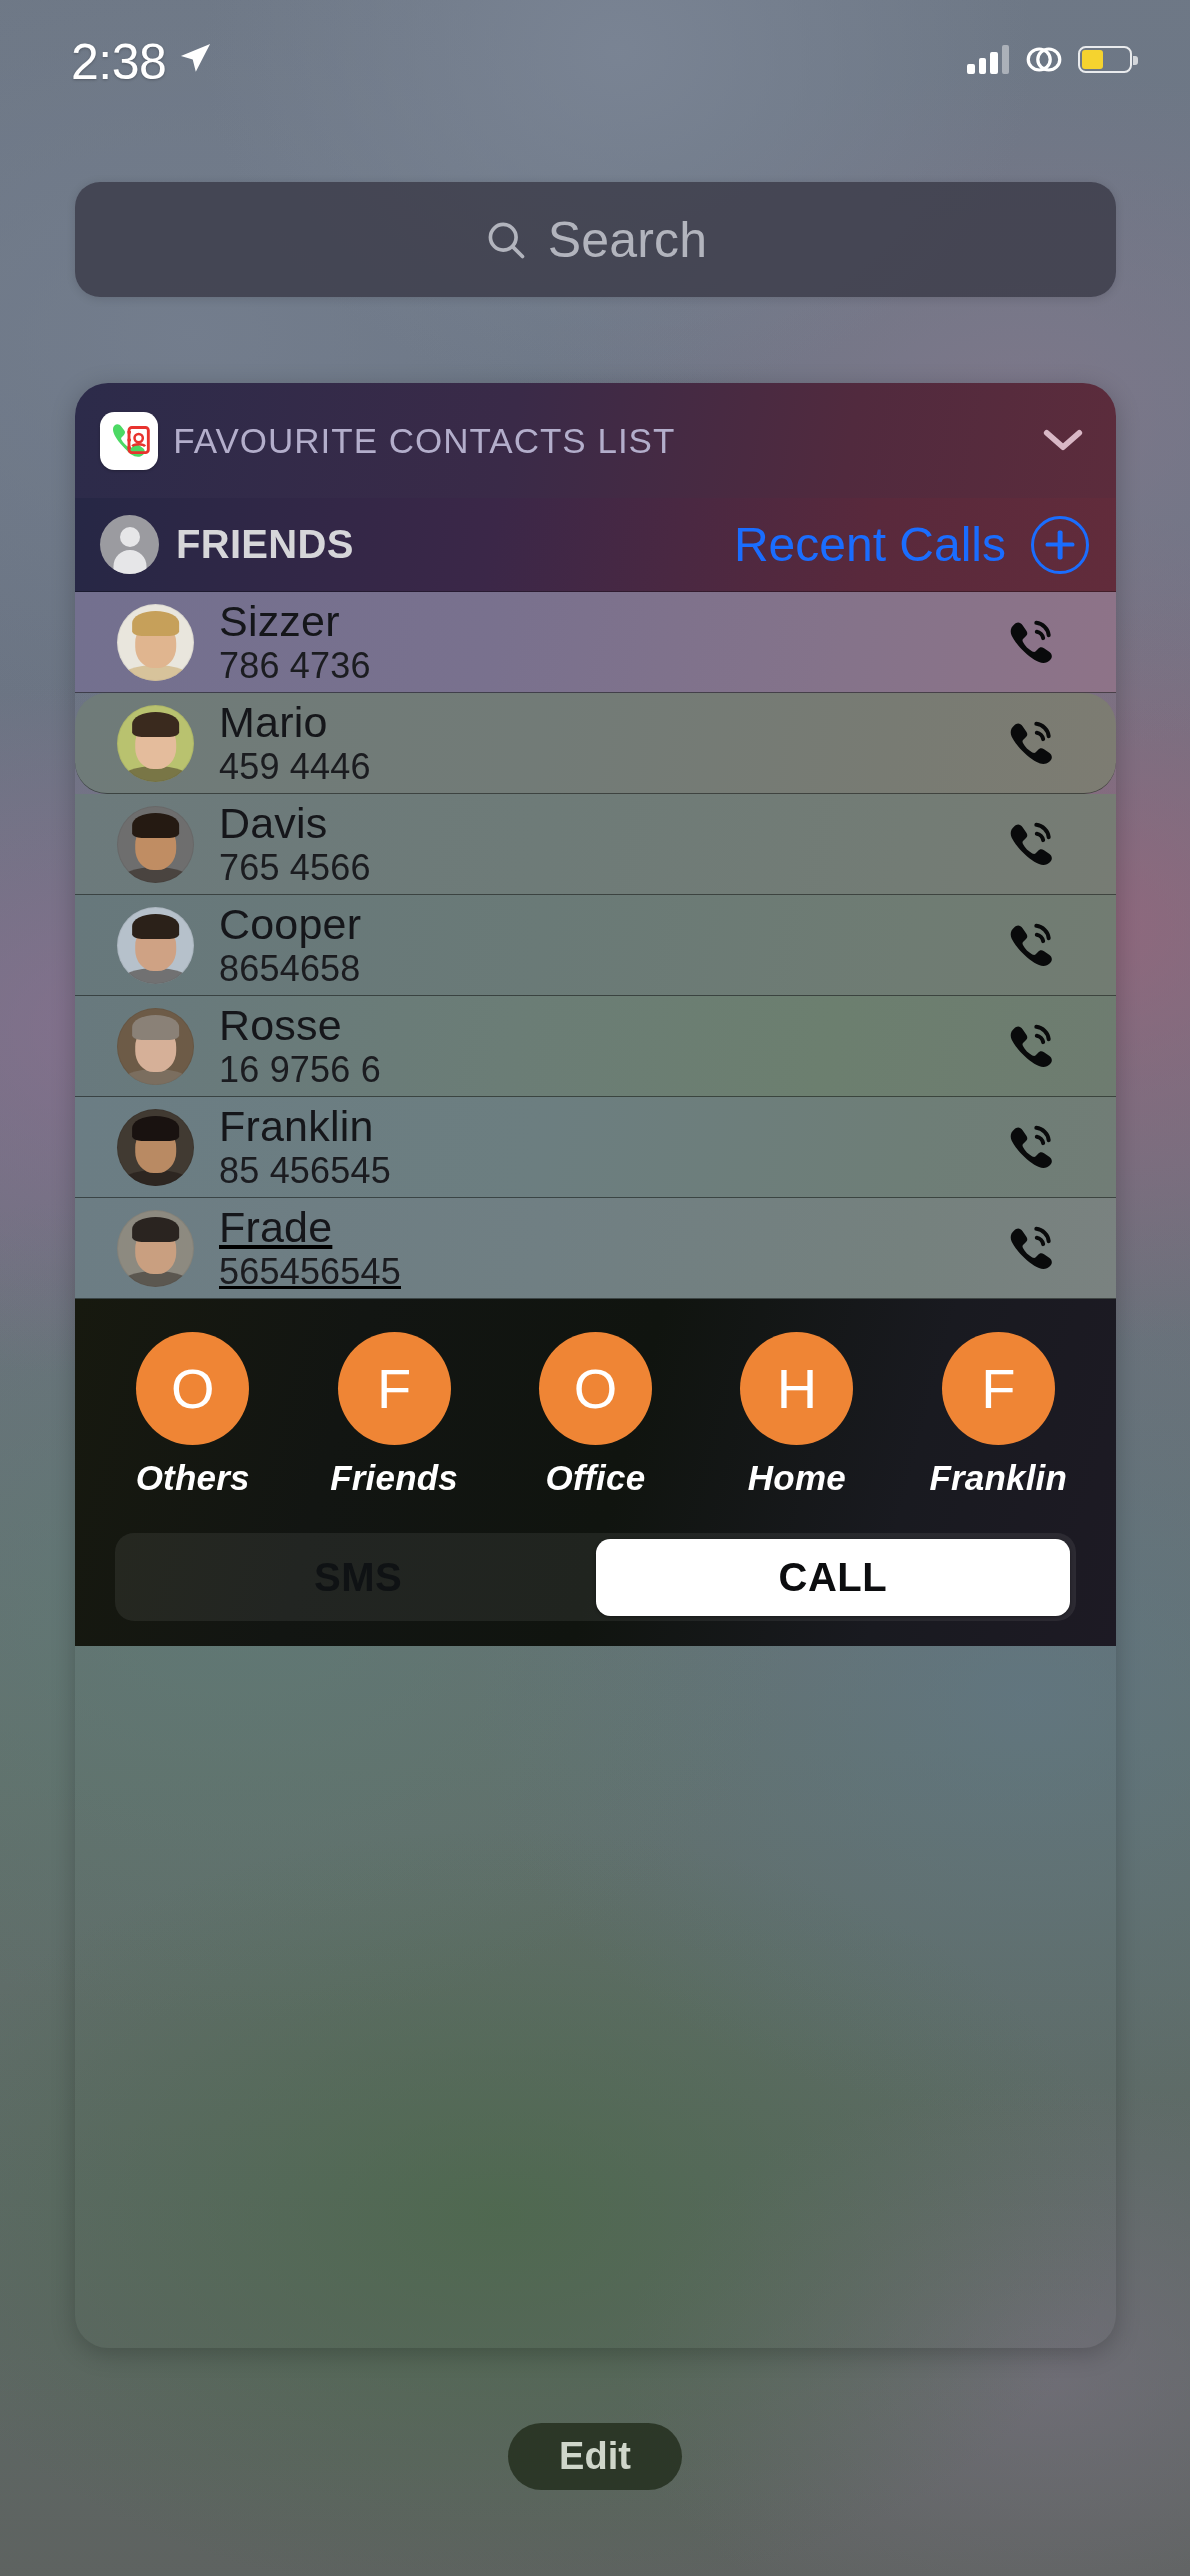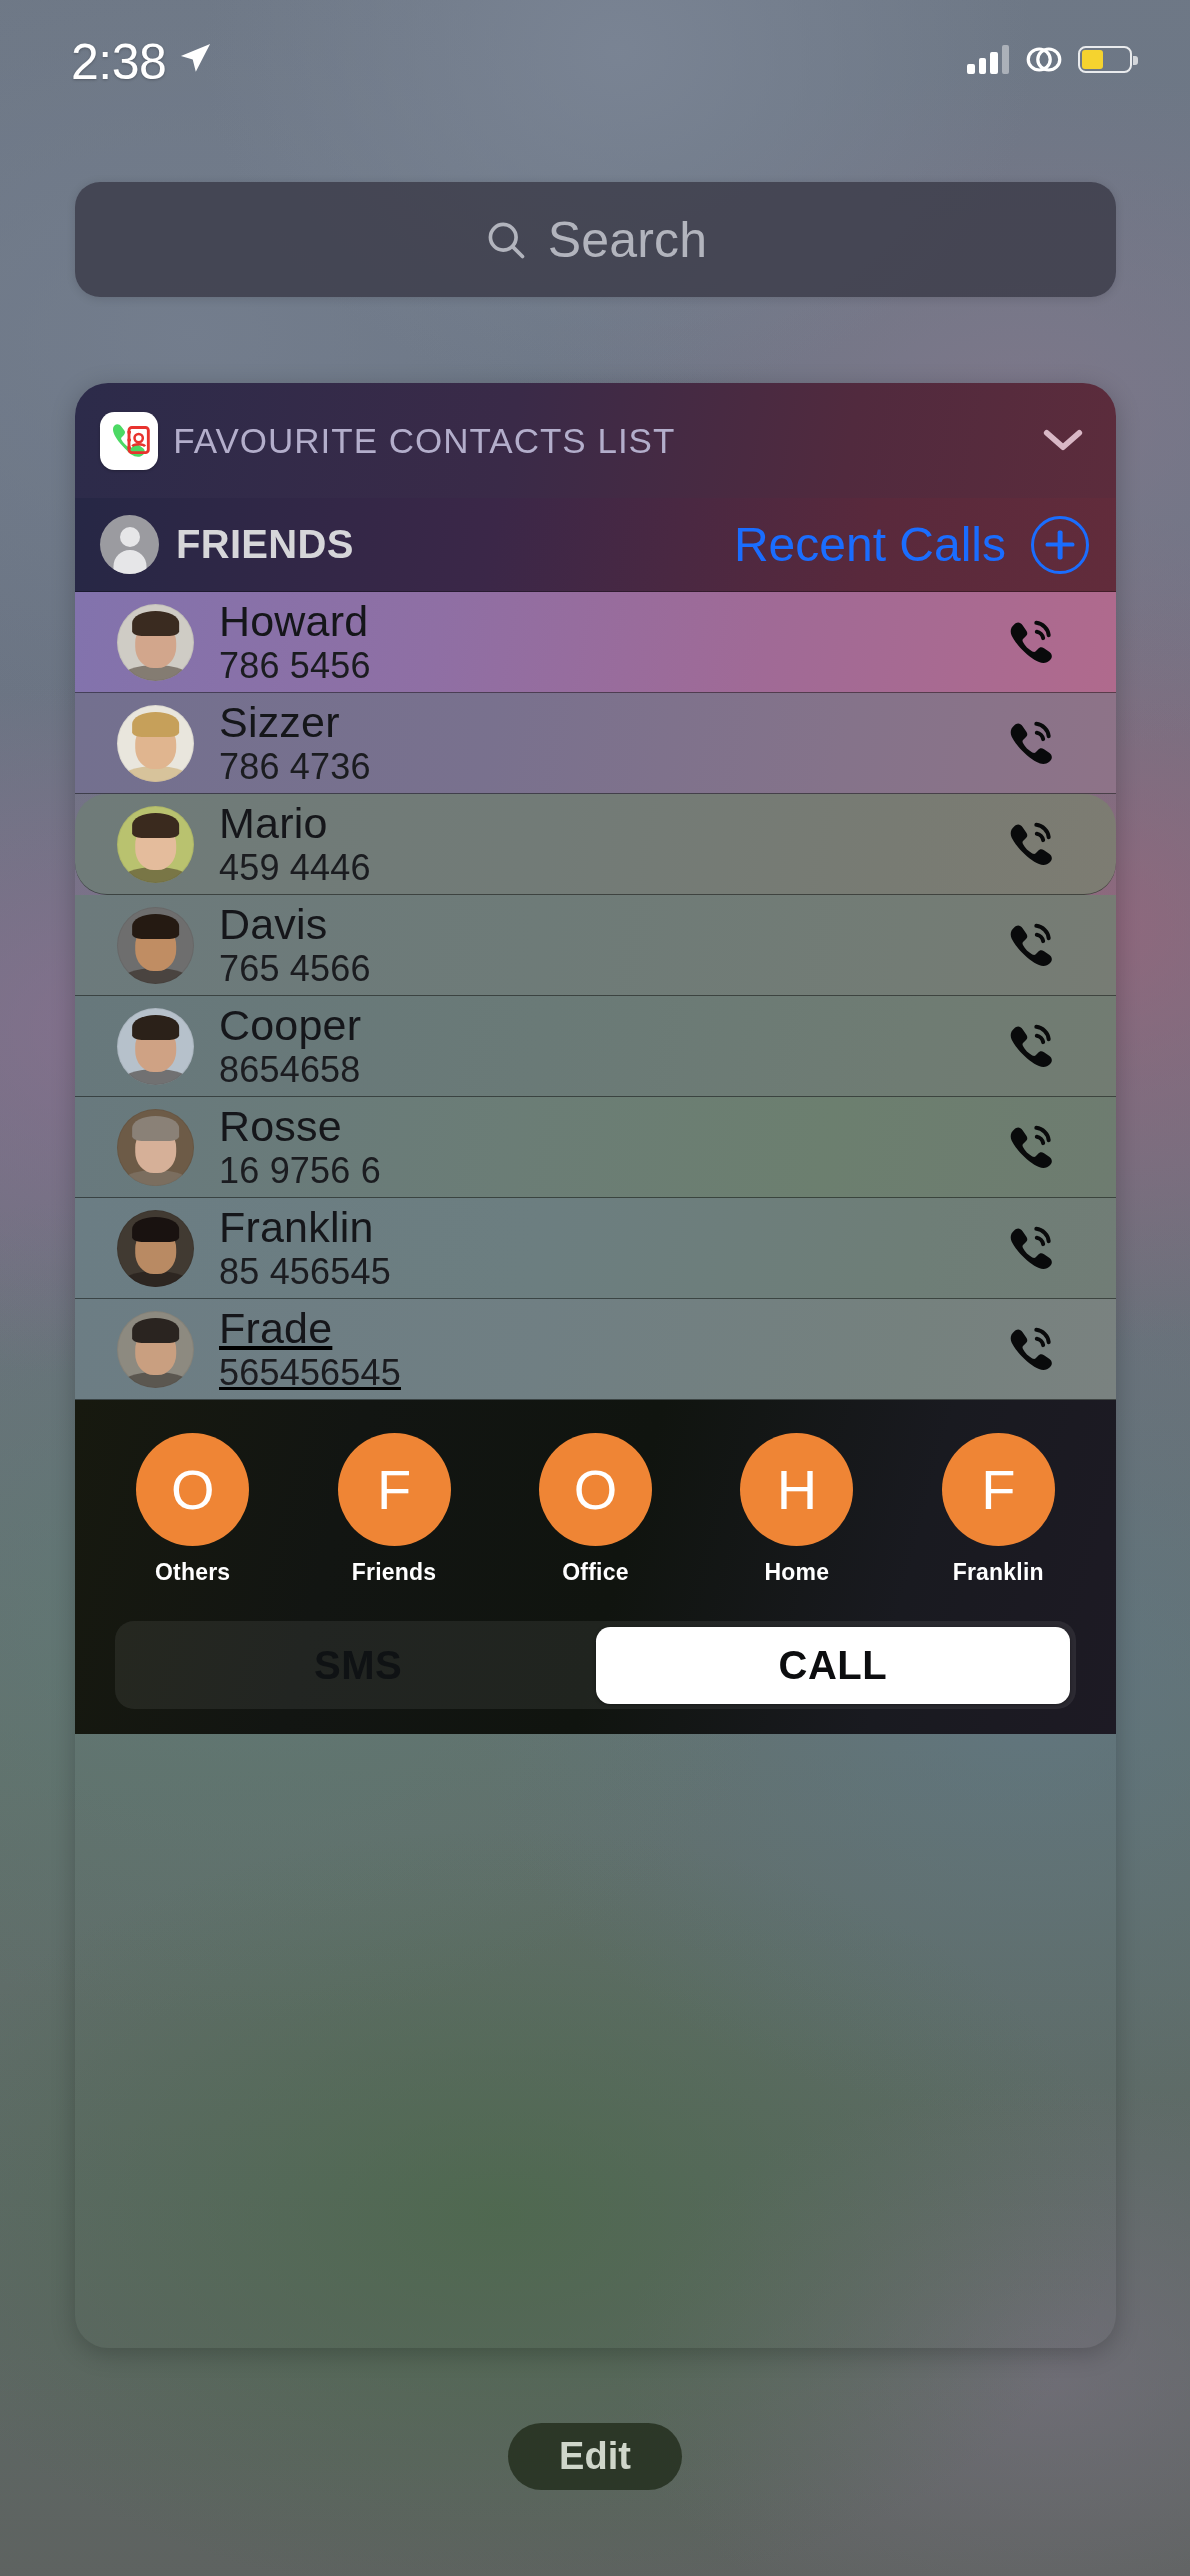--- a/index.html
+++ b/index.html
@@ -167,21 +167,21 @@
     padding: 33px 0 25px 0;
   }
   #categories { display: flex; justify-content: space-around; padding: 0 17px; }
   .cat { width: 173px; text-align: center; }
   .cat-circle {
     width: 113px; height: 113px; border-radius: 50%; background: #ef8535;
     margin: 0 auto 13.4px auto;
     display: flex; align-items: center; justify-content: center;
     color: #fff; font-size: 56px; font-weight: 500;
   }
-  .cat-label { color: #fff; font-size: 23px; font-weight: bold; letter-spacing: 0.2px; }
+  .cat-label { color: #fff; font-size: 35px; font-weight: bold; letter-spacing: 0.2px; font-style: italic; }
 
   #action-seg {
     margin: 35px 40px 0 40px; height: 88px; border-radius: 19px;
     background: rgba(255,255,255,0.07);
     display: flex; align-items: center; padding: 5.8px;
   }
   .seg-btn {
     flex: 1 1 0; height: 100%; border-radius: 14.4px;
     display: flex; align-items: center; justify-content: center;
     font-size: 40px; font-weight: bold; letter-spacing: 0.5px;
@@ -254,36 +254,20 @@
   </div>
 
   <div id="friends-bar">
     <div id="person-avatar"></div>
     <div id="friends-label">FRIENDS</div>
     <div id="recent-calls">Recent Calls</div>
     <div id="add-button"></div>
   </div>
 
   <div id="contact-list">
-      <div class="contact-row" style="background: linear-gradient(100deg, rgb(130, 115, 173) 0%, rgb(143, 111, 164) 35%, rgb(160, 106, 150) 66%, rgb(176, 106, 141) 100%);">
-        <div class="avatar" style="background:#cfccc5">
-          <div class="body" style="background:#3a2b20;opacity:.5"></div>
-          <div class="face" style="background:#d2a68c"></div>
-          <div class="hair" style="background:#3a2b20"></div>
-        </div>
-        <div class="contact-text">
-          <div class="contact-name">Howard</div>
-          <div class="contact-number">786 5456</div>
-        </div>
-        <span class="call-icon"><svg width="61" height="61" viewBox="0 0 64 64">
-            <path d="M13 15c2.6-2.6 6.2-2.4 8.6 1l3.8 5.4c1.9 2.7 1.2 4.6-.7 6.4l-2.4 2.3c-1 1-1 2 -.3 3.6 2 4 5.8 7.8 9.8 9.8 1.6.7 2.6.7 3.6-.3l2.3-2.4c1.8-1.9 3.7-2.6 6.4-.7l5.4 3.8c3.4 2.4 3.6 6 1 8.6-4.4 4.4-10.2 3.7-16.6-.3-8-5-16.6-13.6-21.6-21.6C8.3 25.2 7.6 19.4 13 15z" fill="#090a0b"></path>
-            <path d="M36 13.5c6.6.6 12.4 6.4 13 13" fill="none" stroke="#090a0b" stroke-width="4.2" stroke-linecap="round"></path>
-            <path d="M36.5 22.8c3.2.5 6.2 3.5 6.7 6.7" fill="none" stroke="#090a0b" stroke-width="4.2" stroke-linecap="round"></path>
-          </svg></span>
-      </div>
       <div class="contact-row" style="background: linear-gradient(100deg, rgb(115, 112, 143) 0%, rgb(121, 113, 142) 40%, rgb(133, 115, 138) 74%, rgb(142, 115, 136) 100%);">
         <div class="avatar" style="background:#e9e6dd">
           <div class="body" style="background:#c6a05a;opacity:.5"></div>
           <div class="face" style="background:#e0b58f"></div>
           <div class="hair" style="background:#c6a05a"></div>
         </div>
         <div class="contact-text">
           <div class="contact-name">Sizzer</div>
           <div class="contact-number">786 4736</div>
         </div>

